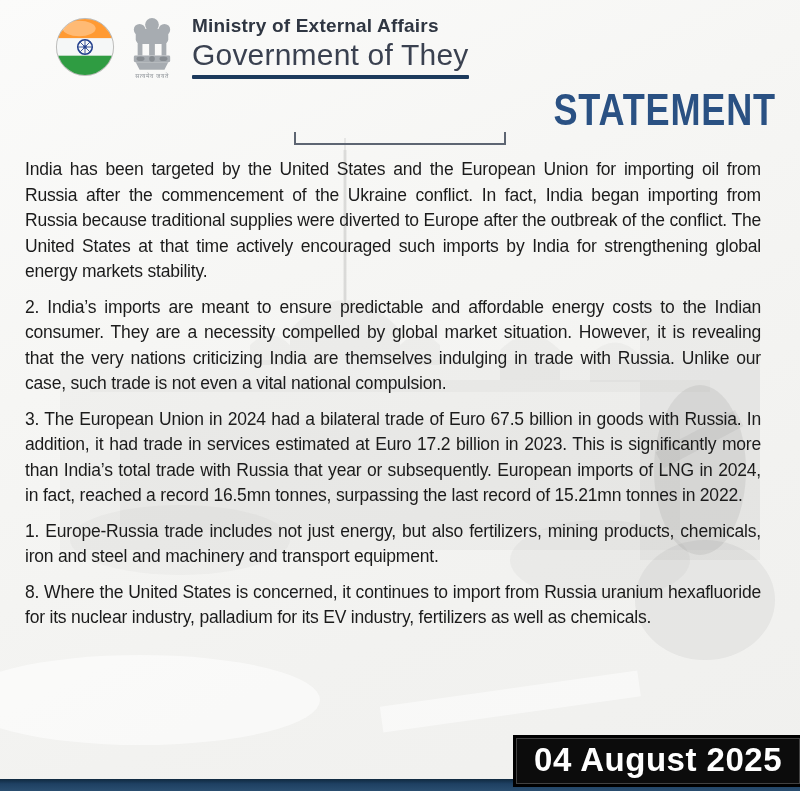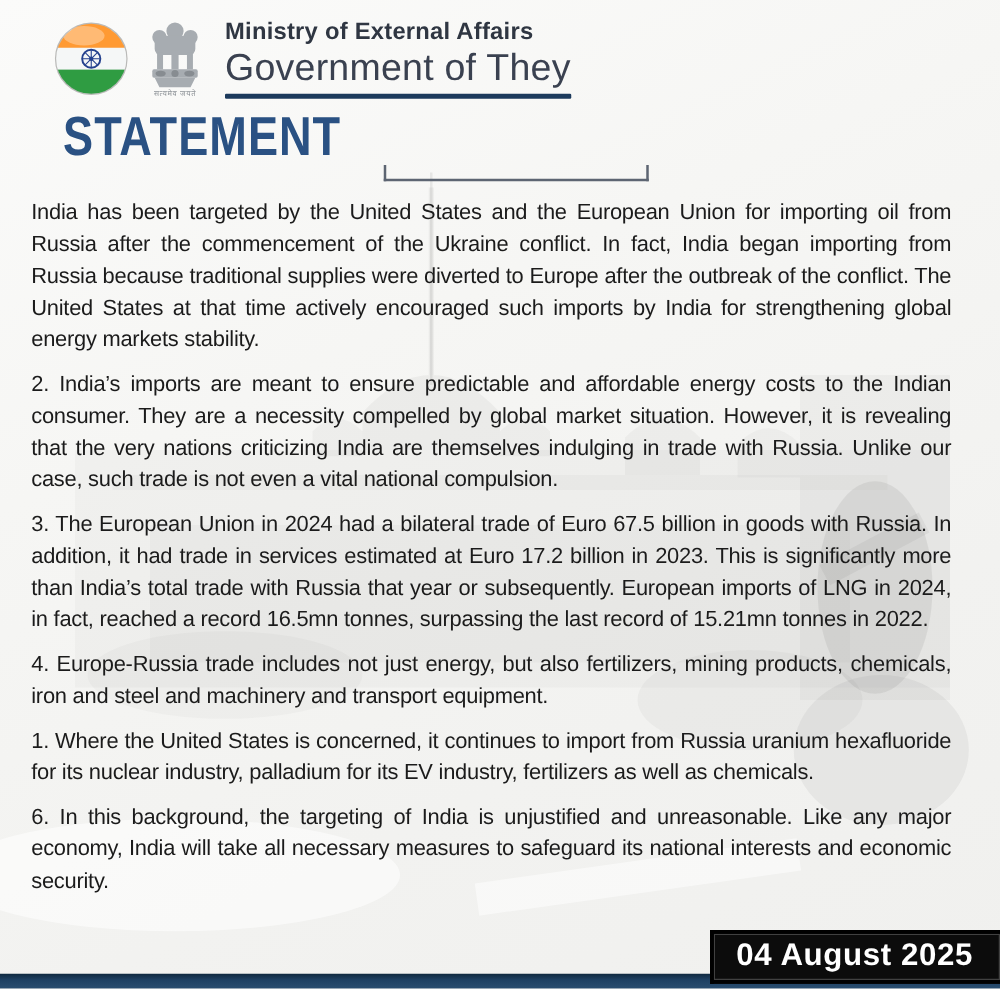--- a/index.html
+++ b/index.html
@@ -8,30 +8,30 @@
     width:800px;height:791px;
     margin:0 auto;
     overflow:hidden;
     background:linear-gradient(155deg,#fbfbfa 0%,#f6f6f4 35%,#f2f2f0 70%,#f0f0ee 100%);
     font-family:"Liberation Sans",sans-serif;
   }
   
   .watermark{position:absolute;left:0;top:0;width:800px;height:791px;pointer-events:none;}
   .crease{position:absolute;left:344px;top:138px;width:2px;height:170px;background:rgba(110,110,110,.12);}
   
-  .header{position:relative;display:flex;align-items:center;gap:10px;padding:13px 0 0 42px;}
+  .header{position:relative;display:flex;align-items:center;gap:10px;padding:13px 0 0 54px;}
   .flag-wrap{width:62px;height:62px;flex:0 0 auto;}
   .emblem-wrap{display:flex;flex-direction:column;align-items:center;width:52px;flex:0 0 auto;margin-top:2px;}
   .emblem-motto{font-size:6px;line-height:7px;color:#8e9398;letter-spacing:.5px;white-space:nowrap;}
   .gov-block{display:flex;flex-direction:column;margin-left:4px;}
   .ministry-line{font-size:19px;font-weight:bold;color:#2f3642;letter-spacing:.2px;}
   .govt-line{font-size:30px;font-weight:normal;color:#3a4150;letter-spacing:.2px;margin-top:1px;}
   .govt-underline{height:4px;background:#1c3a5c;margin-top:3px;width:100%;border-radius:1px;}
   
-  .title-wrap{position:relative;margin-top:8px;text-align:left;padding-left:26px;}
+  .title-wrap{position:relative;margin-top:8px;text-align:right;}
   .statement-title{
     display:inline-block;
     font-size:44px;font-weight:bold;color:#2a5183;
     letter-spacing:1px;line-height:44px;
     transform:scaleX(.82);transform-origin:center;
   }
   .title-bracket{
     width:208px;height:11px;margin:0 auto;
     border-left:2px solid #5d6572;border-right:2px solid #5d6572;border-bottom:2px solid #5d6572;
   }
@@ -47,22 +47,22 @@
   .bottom-bar{
     position:absolute;left:0;bottom:0;width:800px;height:12px;
     background:linear-gradient(180deg,#10293f 0%,#1e4062 40%,#2a4e70 100%);
   }
   .date-badge{
     position:absolute;right:0;bottom:4px;
     min-width:232px;box-sizing:border-box;
     background:#0c0c0c;color:#ffffff;
     border:3px solid #000;border-right:none;
     box-shadow:inset 0 0 0 1px rgba(255,255,255,.22);
-    font-size:25px;font-weight:bold;letter-spacing:.5px;
-    text-align:left;padding:3px 18px 5px 18px;
+    font-size:33px;font-weight:bold;letter-spacing:.5px;
+    text-align:center;padding:3px 18px 5px 18px;
     z-index:3;
   }
 </style>
 </head>
 <body>
 
 <div class="page">
 
   <svg class="watermark" viewBox="0 0 800 791" aria-hidden="true">
     <g fill="#5a5a5a">
@@ -148,21 +148,20 @@
 
   <div class="title-wrap">
     <span class="statement-title">STATEMENT</span>
     <div class="title-bracket"></div>
   </div>
 
   <div class="body-text">
     <p>India has been targeted by the United States and the European Union for importing oil from Russia after the commencement of the Ukraine conflict. In fact, India began importing from Russia because traditional supplies were diverted to Europe after the outbreak of the conflict. The United States at that time actively encouraged such imports by India for strengthening global energy markets stability.</p>
     <p>2. India’s imports are meant to ensure predictable and affordable energy costs to the Indian consumer. They are a necessity compelled by global market situation. However, it is revealing that the very nations criticizing India are themselves indulging in trade with Russia. Unlike our case, such trade is not even a vital national compulsion.</p>
     <p>3. The European Union in 2024 had a bilateral trade of Euro 67.5 billion in goods with Russia. In addition, it had trade in services estimated at Euro 17.2 billion in 2023. This is significantly more than India’s total trade with Russia that year or subsequently. European imports of LNG in 2024, in fact, reached a record 16.5mn tonnes, surpassing the last record of 15.21mn tonnes in 2022.</p>
-    <p>4. Europe-Russia trade includes not just energy, but also fertilizers, mining products, chemicals, iron and steel and machinery and transport equipment.</p>
-    <p>1. Where the United States is concerned, it continues to import from Russia uranium hexafluoride for its nuclear industry, palladium for its EV industry, fertilizers as well as chemicals.</p>
-    <p>6. In this background, the targeting of India is unjustified and unreasonable. Like any major economy, India will take all necessary measures to safeguard its national interests and economic security.</p>
+    <p>1. Europe-Russia trade includes not just energy, but also fertilizers, mining products, chemicals, iron and steel and machinery and transport equipment.</p>
+    <p>8. Where the United States is concerned, it continues to import from Russia uranium hexafluoride for its nuclear industry, palladium for its EV industry, fertilizers as well as chemicals.</p>
   </div>
 
   <div class="bottom-bar"></div>
   <div class="date-badge">04 August 2025</div>
 
 </div>
 
 </body></html>

